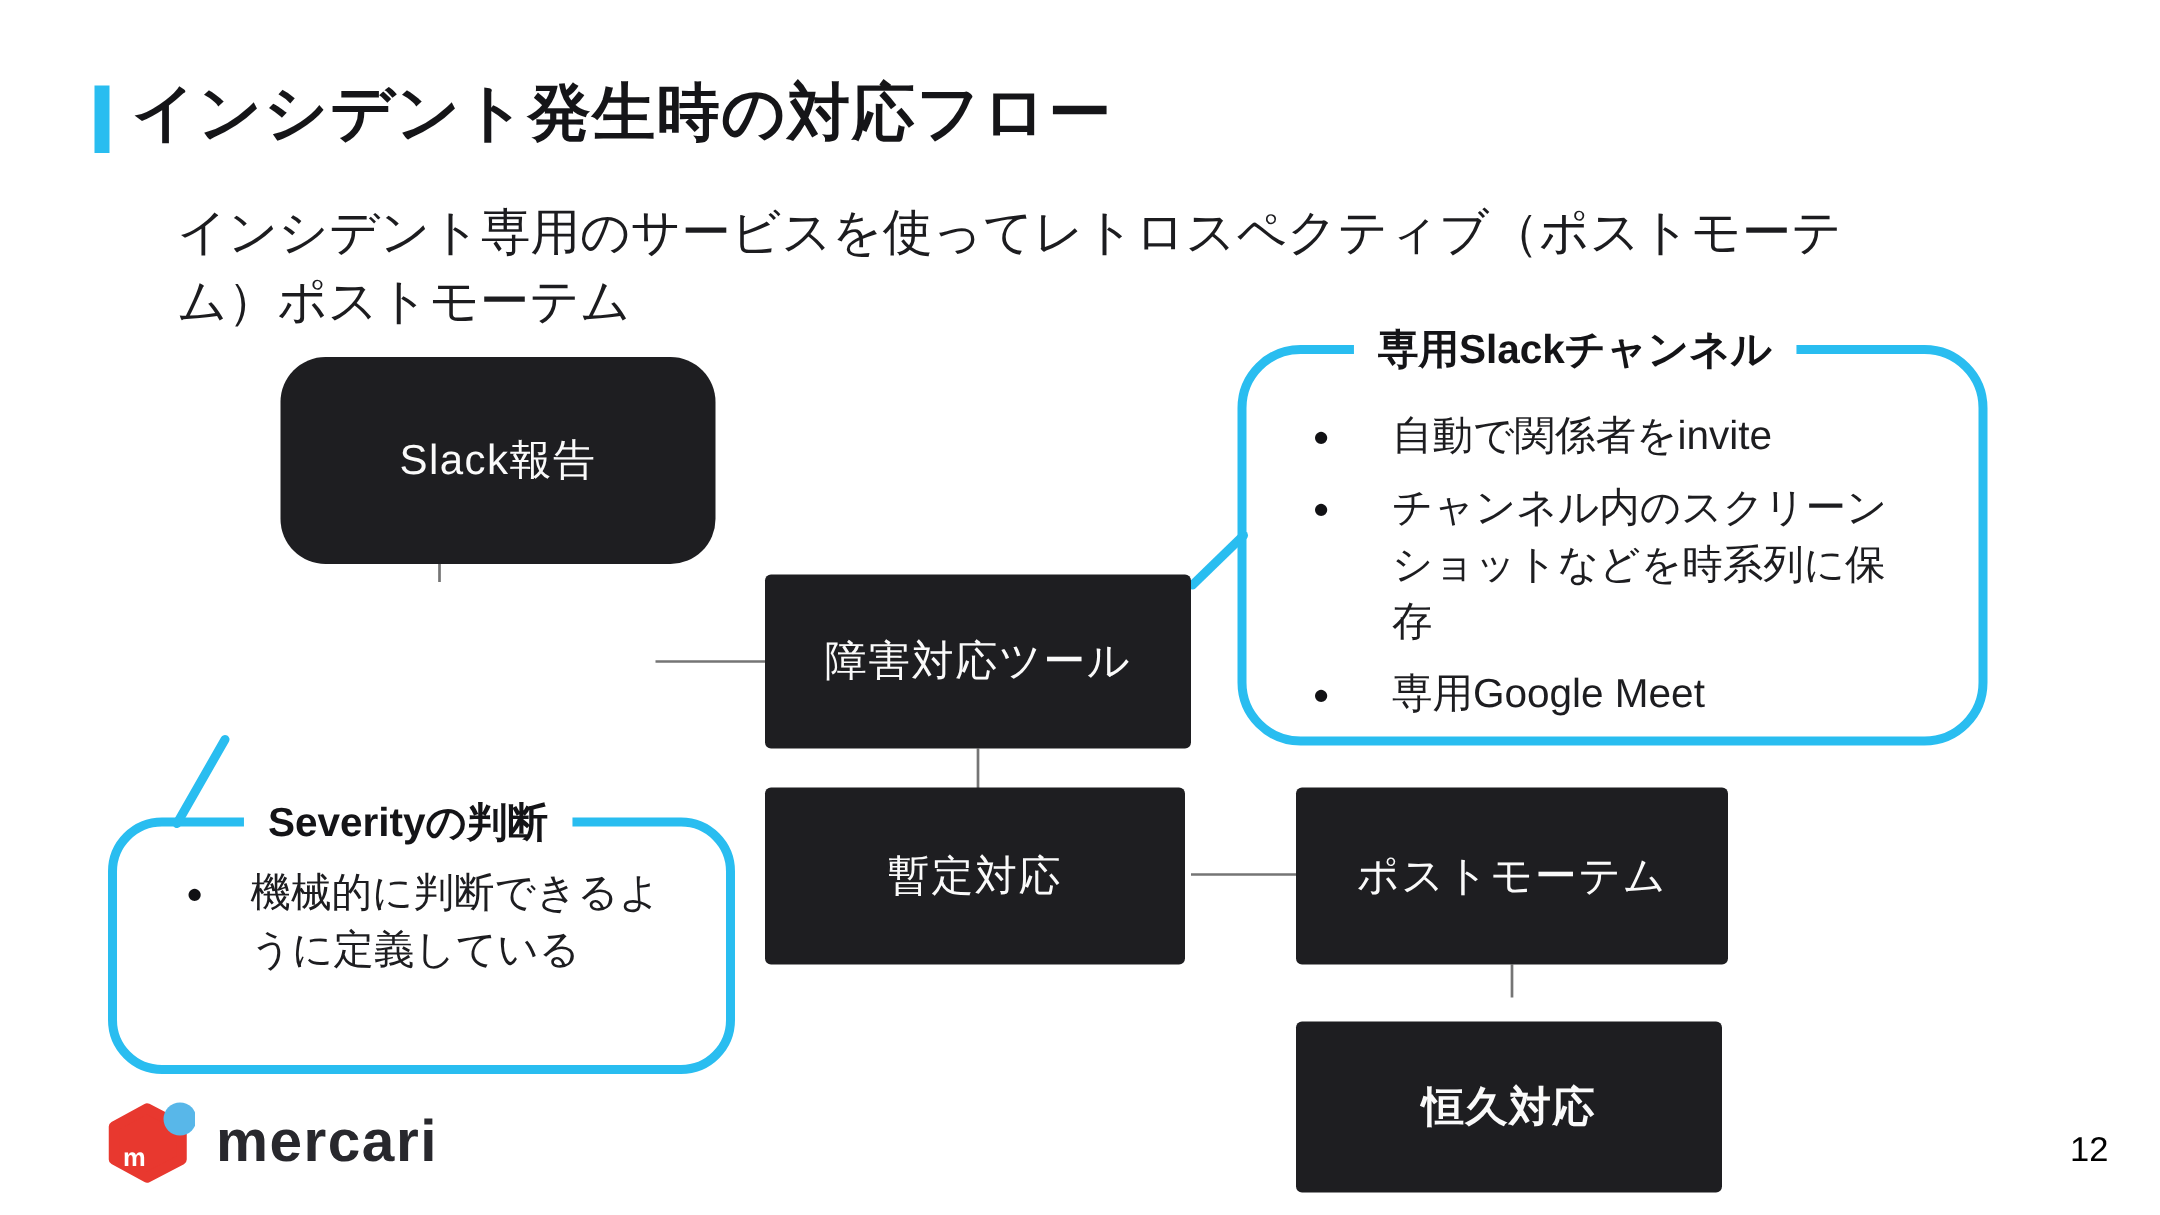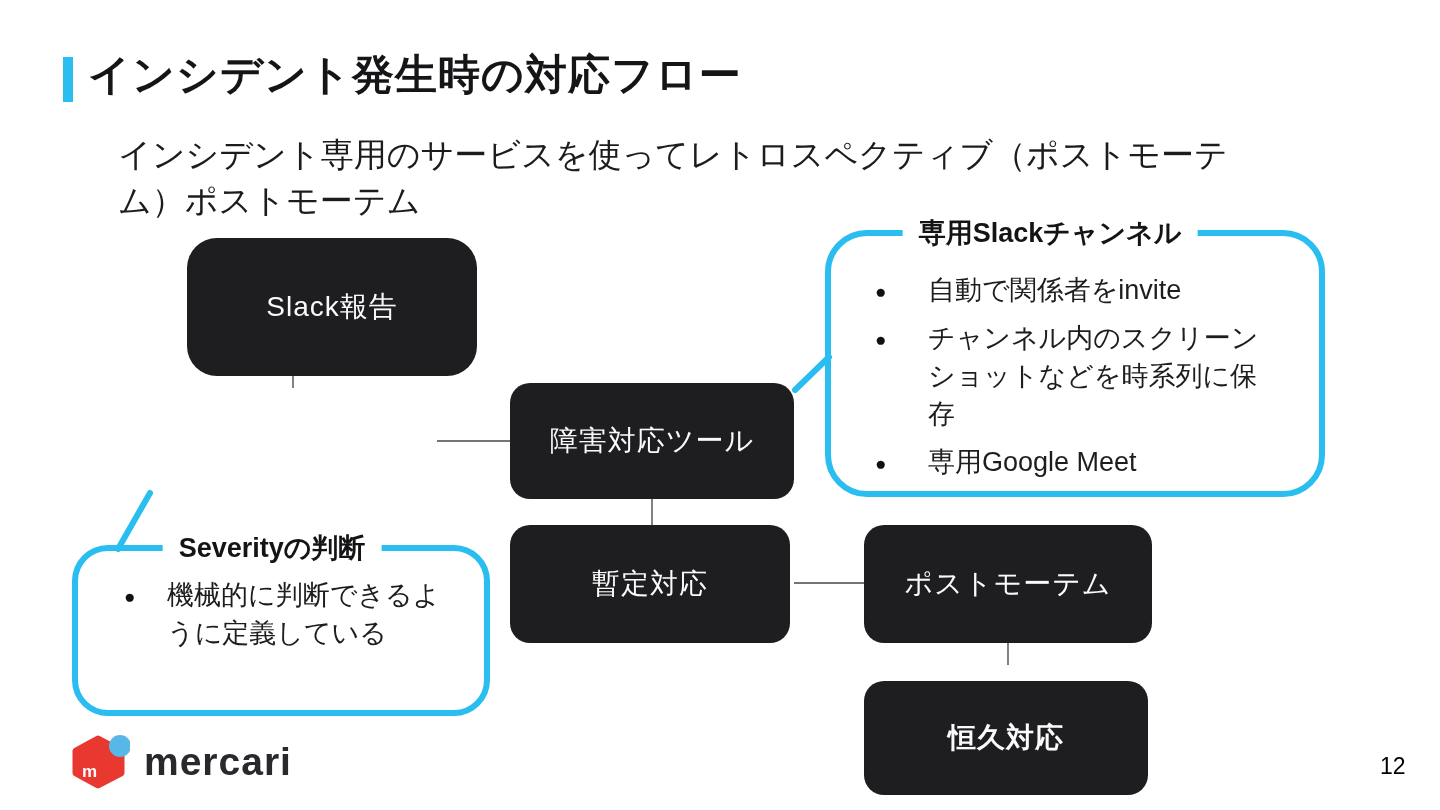--- a/index.html
+++ b/index.html
@@ -38,21 +38,21 @@
   .connector-svg {
     position:absolute; left:0; top:0;
     width:1440px; height:810px;
     pointer-events:none;
   }
 
   
   .flow-node {
     position:absolute;
     background:#1e1e21;
-    border-radius:20px;
+    border-radius:4px;
     color:#fafafa;
     display:flex; align-items:center; justify-content:center;
     font-size:28px; letter-spacing:1px;
   }
   .node-slack       { left:148px; top:238px; width:290px; height:138px; border-radius:30px;margin-left:39px; }
   .node-tool        { left:510px; top:383px; width:284px; height:116px; }
   .node-temporary   { left:510px; top:525px; width:280px; height:118px; }
   .node-postmortem  { left:864px; top:525px; width:288px; height:118px; }
   .node-permanent   { left:864px; top:681px; width:284px; height:114px;font-weight:bold; }
 

